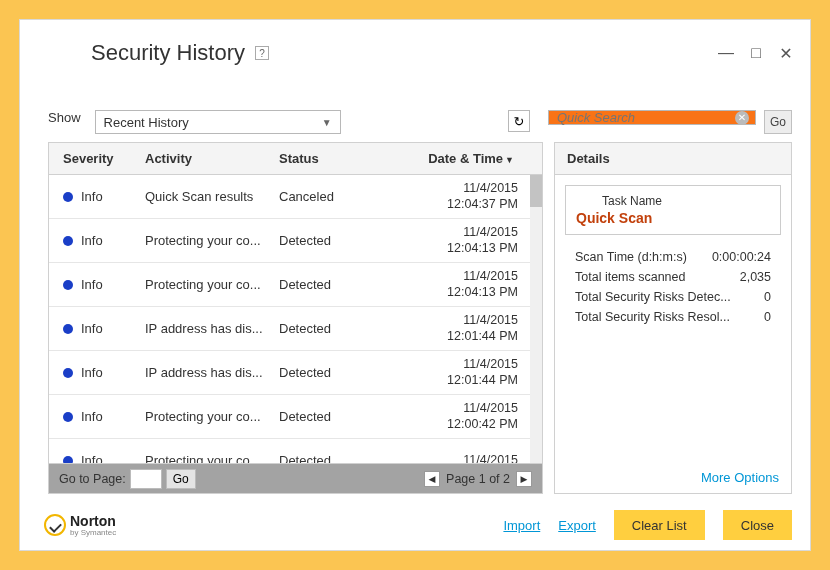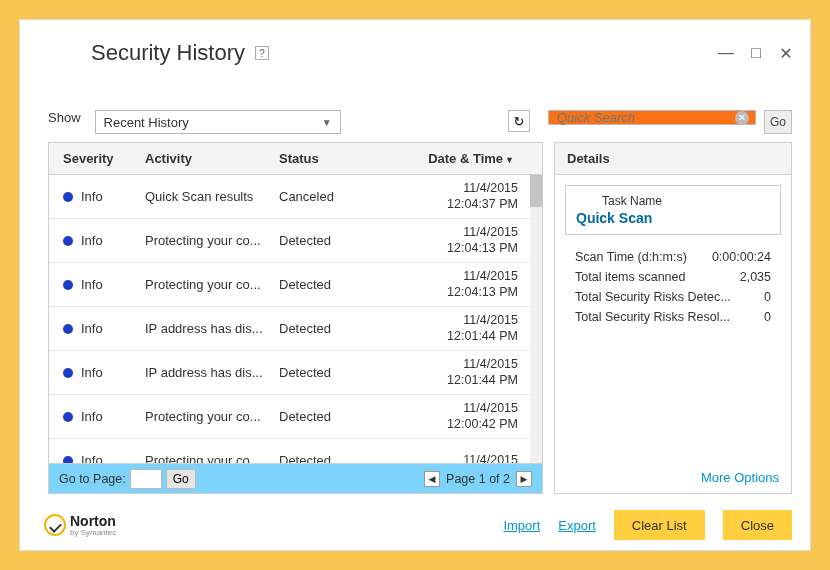--- a/index.html
+++ b/index.html
@@ -28,31 +28,31 @@
   .col-dt { flex: 1; text-align: right; padding-right: 28px; }
   .sort-icon { font-size: 9px; margin-left: 2px; }
   .table-body { flex: 1; overflow-y: hidden; position: relative; }
   .row { display: flex; align-items: center; height: 44px; border-bottom: 1px solid #e6e6e6; font-size: 13px; color: #333; cursor: pointer; }
   .row .col-sev { display: flex; align-items: center; gap: 8px; }
   .dot { width: 10px; height: 10px; border-radius: 50%; background: #1a3ec7; flex-shrink: 0; }
   .col-act, .col-stat { overflow: hidden; text-overflow: ellipsis; white-space: nowrap; padding-right: 6px; }
   .col-dt-cell { flex: 1; text-align: right; padding-right: 24px; font-size: 12.5px; line-height: 1.25; }
   .scrollbar { position: absolute; top: 0; right: 0; width: 12px; height: 100%; background: #f0f0f0; }
   .thumb { position: absolute; top: 0; right: 0; width: 12px; height: 32px; background: #c3c3c3; }
-  .pager { height: 30px; background: #7dd3fc; border-top: 1px solid #d0d0d0; display: flex; align-items: center; padding: 12px 10px; font-size: 12.5px; color: #333; }
+  .pager { height: 30px; background: #a3a3a3; border-top: 1px solid #d0d0d0; display: flex; align-items: center; padding: 12px 10px; font-size: 12.5px; color: #333; }
   .pager input { width: 32px; height: 20px; border: 1px solid #bbb; margin: 0 4px; font-size: 12px; padding: 0 3px; }
   .page-go { height: 20px; padding: 0 6px; background: #e4e4e4; border: 1px solid #bbb; font-size: 12px; cursor: pointer; }
   .pager-right { margin-left: auto; display: flex; align-items: center; gap: 6px; }
   .pg-btn { width: 16px; height: 16px; border: 1px solid #999; background: #fff; font-size: 9px; display: flex; align-items: center; justify-content: center; cursor: pointer; }
   .right-panel { width: 238px; border: 1px solid #d0d0d0; display: flex; flex-direction: column; height: 352px; }
   .details-header { background: #f4f4f4; border-bottom: 1px solid #d0d0d0; height: 32px; display: flex; align-items: center; padding: 0 12px; font-size: 13px; font-weight: 600; color: #333; }
   .details-body { padding: 10px; flex: 1; }
   .task-box { border: 1px solid #ccc; padding: 8px 10px; margin-bottom: 12px; }
   .task-label { font-size: 12px; color: #333; margin-left: 26px; }
-  .task-name { font-size: 14px; font-weight: 600; color: #0369a1; margin-top: 2px; }
+  .task-name { font-size: 14px; font-weight: 600; color: #c2410c; margin-top: 2px; }
   .stat-row { display: flex; font-size: 12.5px; color: #333; padding: 3px 10px; }
   .stat-row .k { flex: 1; overflow: hidden; text-overflow: ellipsis; white-space: nowrap; }
   .stat-row .v { text-align: right; }
   .more-link { text-align: right; padding: 6px 12px 8px; font-size: 13px; color: #0096d6; cursor: pointer; }
   .footer { display: flex; align-items: center; padding: 8px 18px 0 24px; }
   .logo { display: flex; align-items: center; gap: 4px; }
   .logo-mark { width: 22px; height: 22px; border: 2px solid #f2b600; border-radius: 50%; position: relative; }
   .logo-mark::after { content: ""; position: absolute; left: 4px; top: 7px; width: 9px; height: 5px; border-left: 2.5px solid #333; border-bottom: 2.5px solid #333; transform: rotate(-45deg); }
   .logo-text { font-weight: bold; font-size: 14px; color: #222; }
   .logo-sub { font-size: 8px; color: #888; line-height: 1; }

